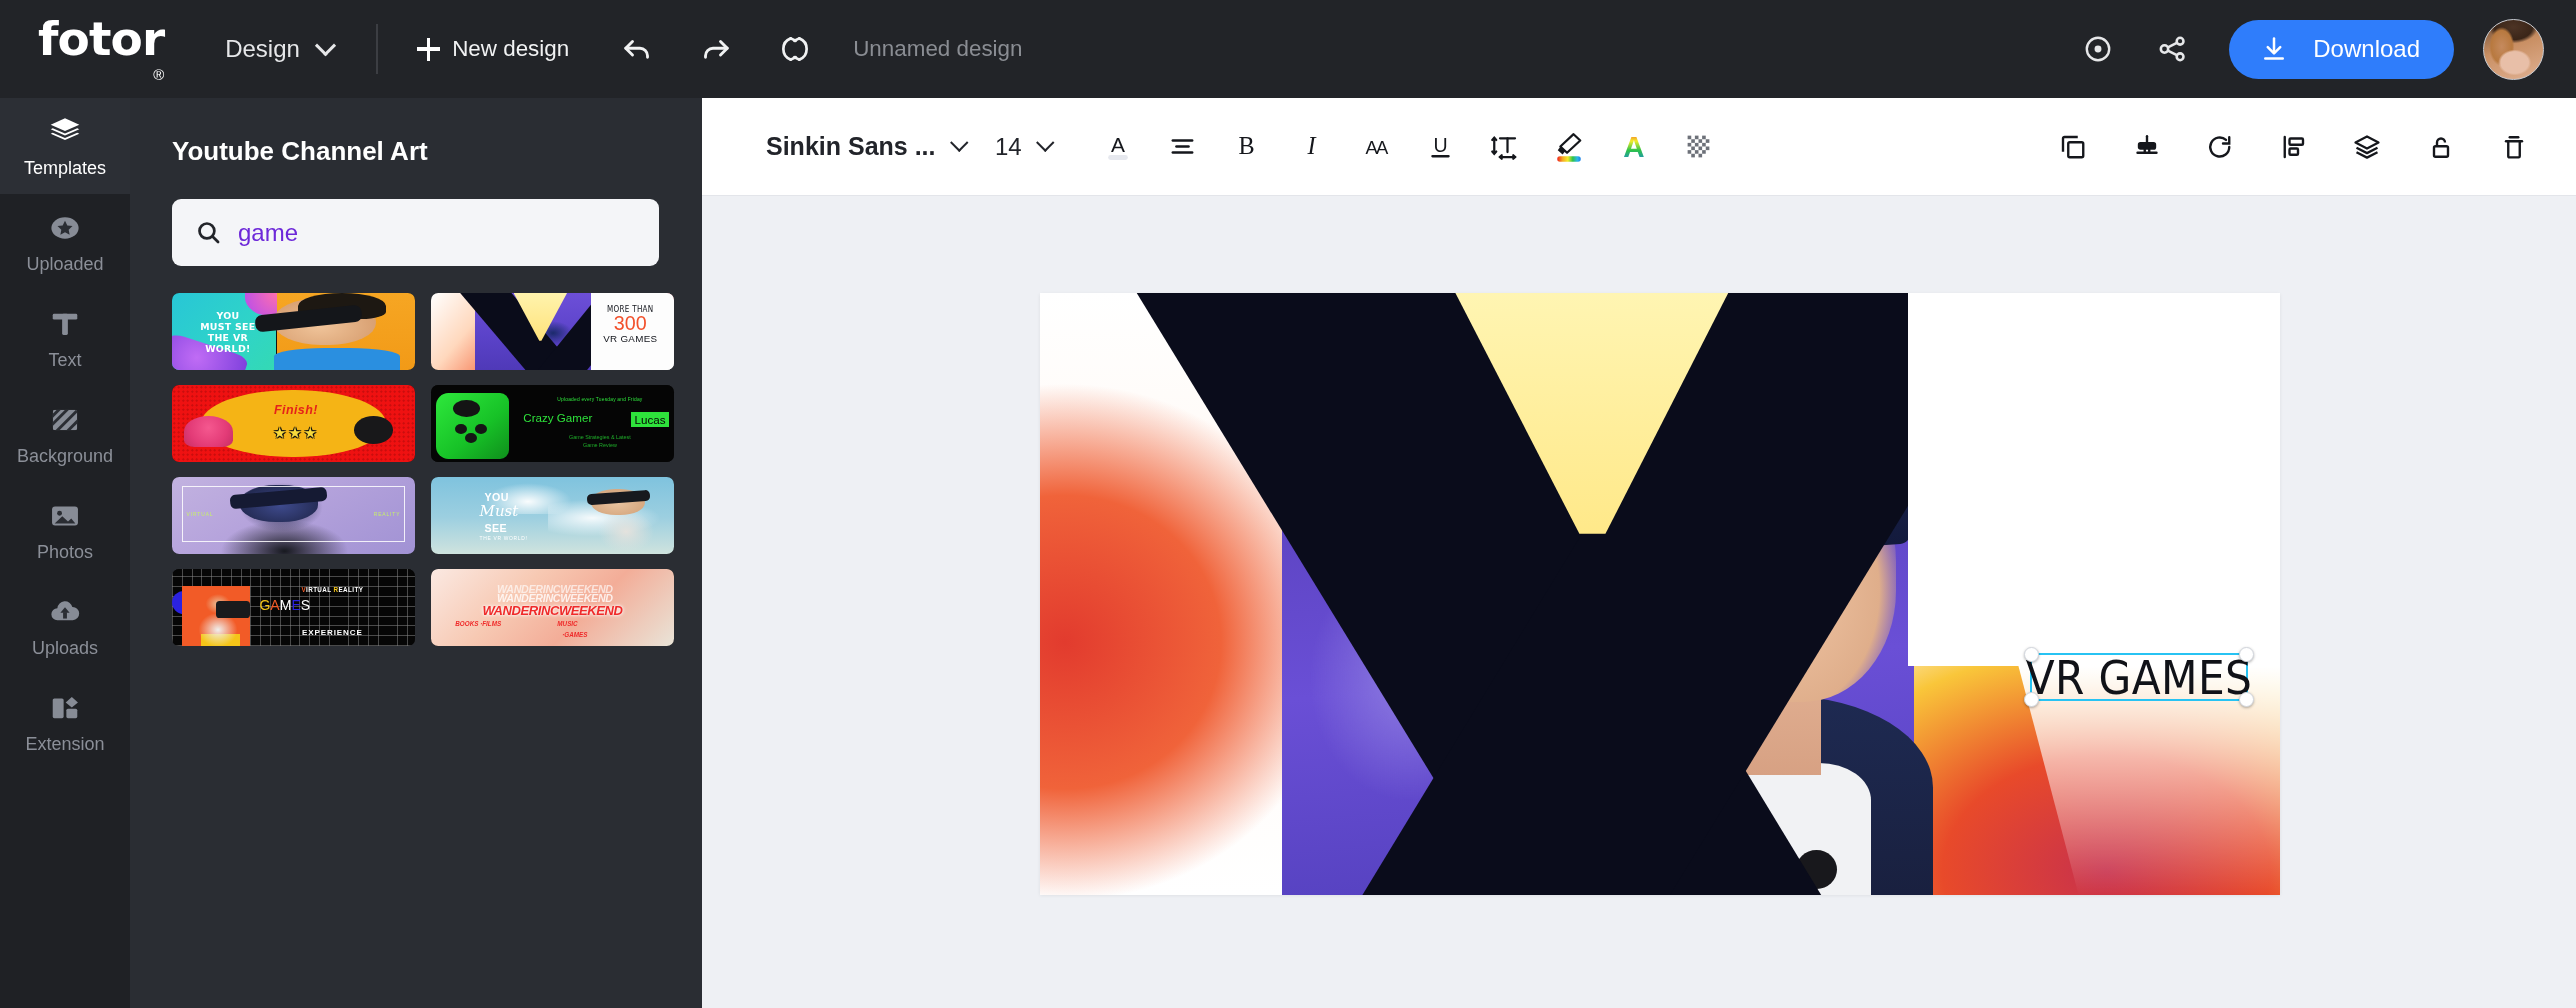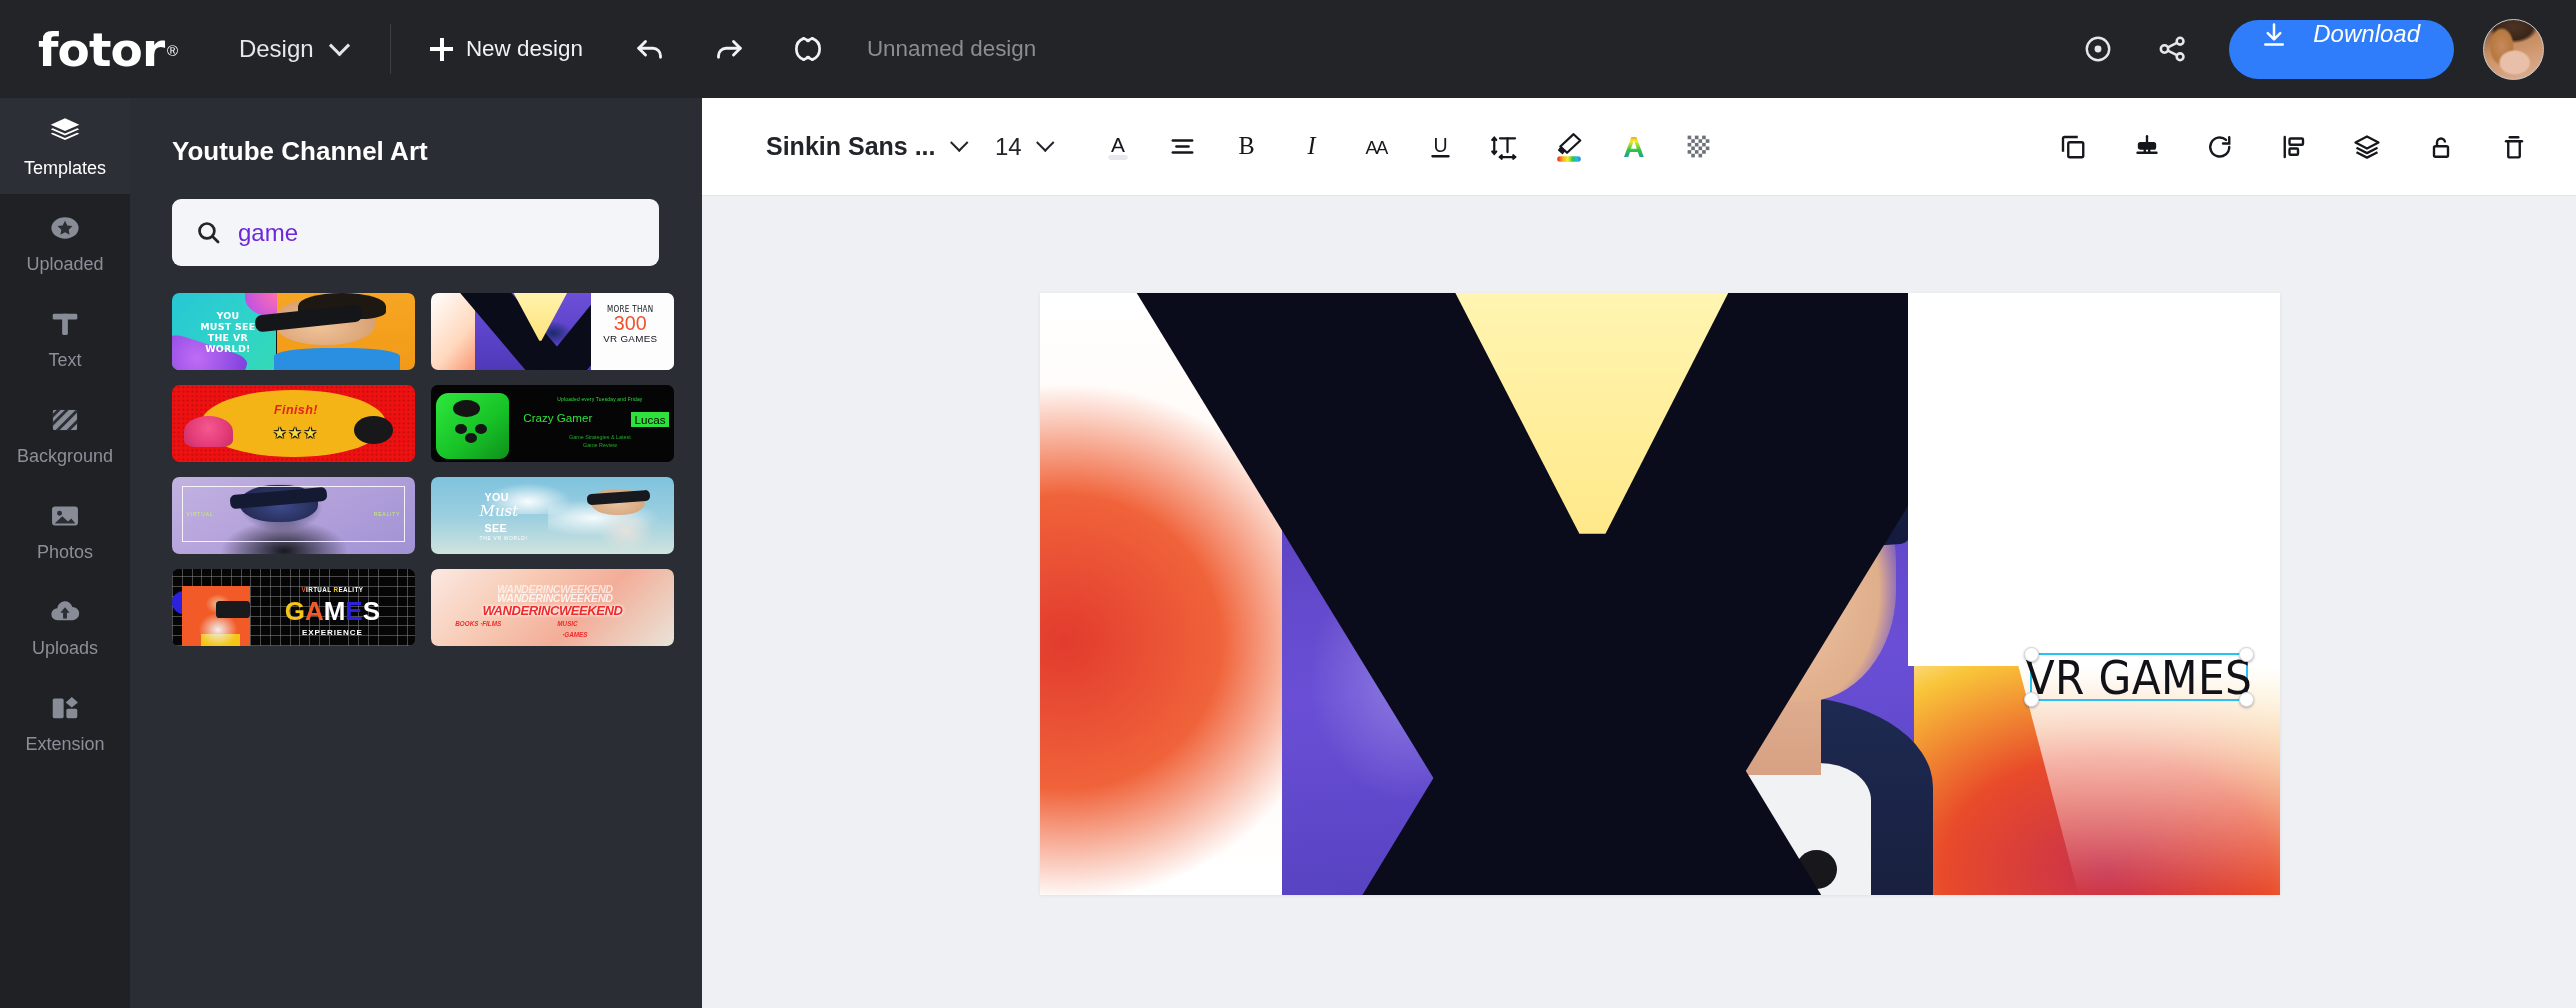--- a/index.html
+++ b/index.html
@@ -10,21 +10,21 @@
     font-family: "Liberation Sans", sans-serif;
   }
 
   
   .topbar {
     position: absolute; top: 0; left: 0;
     width: 2576px; height: 98px;
     background: #222428;
     display: flex; align-items: center;
   }
-  .logo-wrap { display: flex; align-items: center; margin-left: 38px; }
+  .logo-wrap { display: flex; align-items: flex-end; margin-left: 38px; flex-direction: column; }
   .logo {
     color: #ffffff; font-size: 47px; font-weight: 700;
     letter-spacing: -0.9px; line-height: 1;
     font-family: "DejaVu Sans", sans-serif;
   }
   .logo-r {
     color: #ffffff; font-size: 15px; margin-top: 3.6px; margin-left: 2.7px;
   }
   .design-menu {
     display: flex; align-items: center; gap: 18px;
@@ -61,25 +61,24 @@
   .docname {
     margin-left: 38px; color: #8a8d93; font-size: 22.4px; cursor: text;
   }
   .topright {
     position: absolute; right: 0; top: 0; height: 98px;
     display: flex; align-items: center; gap: 0;
   }
   .eye-wrap { margin-right: 34px; }
   .share-wrap { margin-right: 36px; }
   .dl-btn {
-    display: flex; gap: 24px;
+    display: flex; align-items: center; gap: 24px;
     background: #2f7dfb; border-radius: 36px;
     height: 59px; padding: 0 34px 0 30px;
     cursor: pointer;
-    font-style: italic;
   }
   .dl-btn .lbl { color: #ffffff; font-size: 24px; }
   .avatar {
     width: 61px; height: 61px; border-radius: 50%;
     margin-left: 29px; margin-right: 32px;
     background:
       radial-gradient(ellipse 23px 18px at 52% 72%, #e8bfa8 0%, #e8bfa8 60%, rgba(232,191,168,0) 72%),
       radial-gradient(ellipse 15px 23px at 30% 45%, #c58a5e 0%, #b8793f 70%, rgba(184,121,63,0) 85%),
       radial-gradient(ellipse 27px 18px at 50% 12%, #4d3425 0%, #3a2518 70%, rgba(58,37,24,0) 90%),
       linear-gradient(160deg, #6b4a33 0%, #c98f63 45%, #e0b193 100%);
@@ -265,22 +264,22 @@
       repeating-linear-gradient(90deg, rgba(255,255,255,.55) 0 0.9px, transparent 0.9px 9.8px); }
   .t7-orange { left:4%; top:22%; width:28%; height:78%; background:#f25b27; }
   .t7-blue { left:0; top:28%; width:10%; height:30%; background:#2b22e0; border-radius:50%; }
   .t7-yellow { left:12%; bottom:0; width:16%; height:16%; background:#f5c518; }
   .t7-person { left:8%; top:30%; width:22%; height:70%;
     background: radial-gradient(ellipse 46% 40% at 50% 70%, #f0f0ee 0%, rgba(240,240,238,0) 78%),
                 radial-gradient(ellipse 30% 24% at 50% 22%, #e9bf99 0%, rgba(233,191,153,0) 76%); }
   .t7-vrh { left:18%; top:42%; width:14%; height:22%; background:#1a1a1c; border-radius:3.6px; }
   .t7-vrtxt { left:36%; top:22%; width:60%; text-align:center; font-size:6.3px;
     font-weight:700; letter-spacing:0.4px; }
-  .t7-games { left:36%; top:38%; width:60%; text-align:center; font-size:26px;
-    font-weight:700; letter-spacing:0; line-height:1; }
+  .t7-games { left:36%; top:38%; width:60%; text-align:left; font-size:14px;
+    font-weight:400; letter-spacing:0; line-height:1; }
   .t7-exp { left:36%; top:76%; width:60%; text-align:center; color:#fff;
     font-size:8px; font-weight:700; letter-spacing:0.9px; }
 
   
   .t8-bg { inset:0; width:100%; height:100%;
     background: linear-gradient(180deg,#ecdfe4 0%, #e6dde2 60%, #ded6dd 100%); }
   .t8-p { border-radius: 48% 48% 30% 30%; }
   .t8-blob { left:8%; top:42%; width:78%; height:48%;
     background:#1666e8; border-radius:50%; }
   .t8-t1 { left:14%; top:50%; width:66%; text-align:center; color:#fff;

